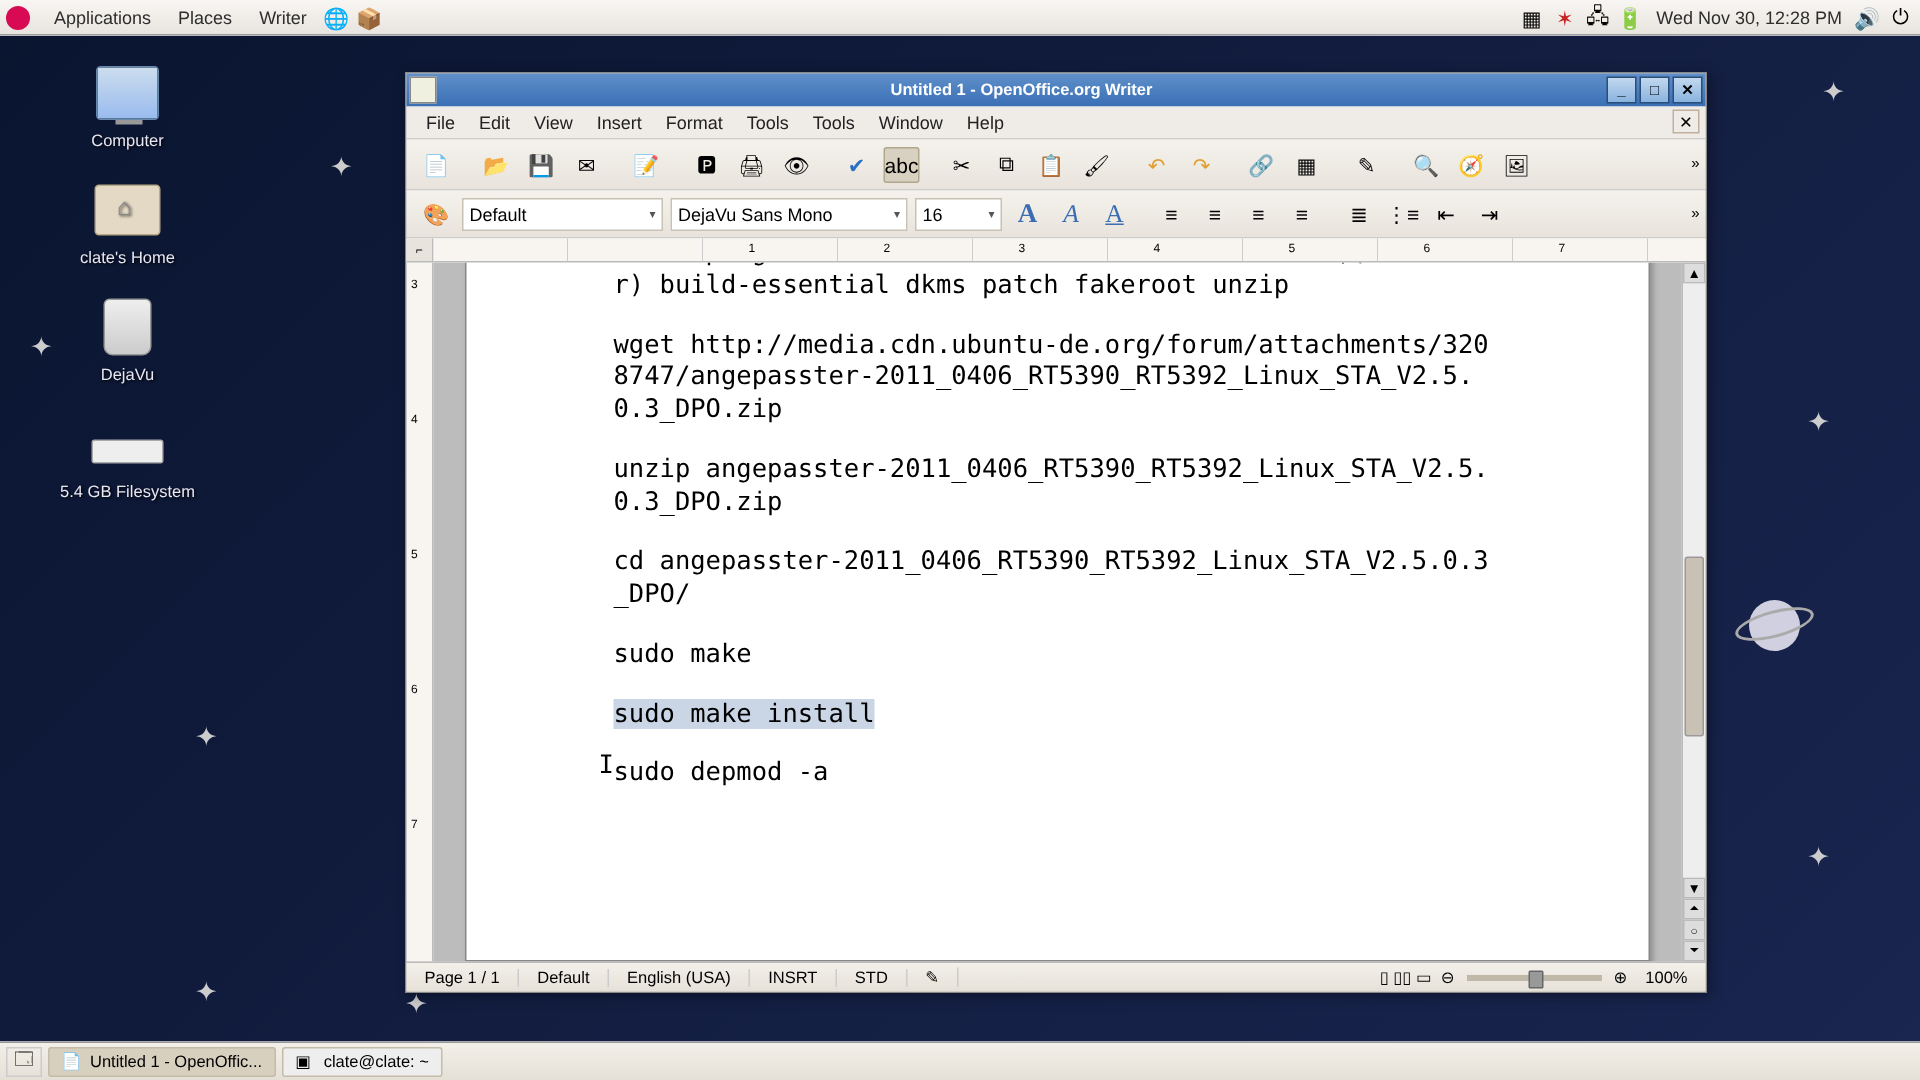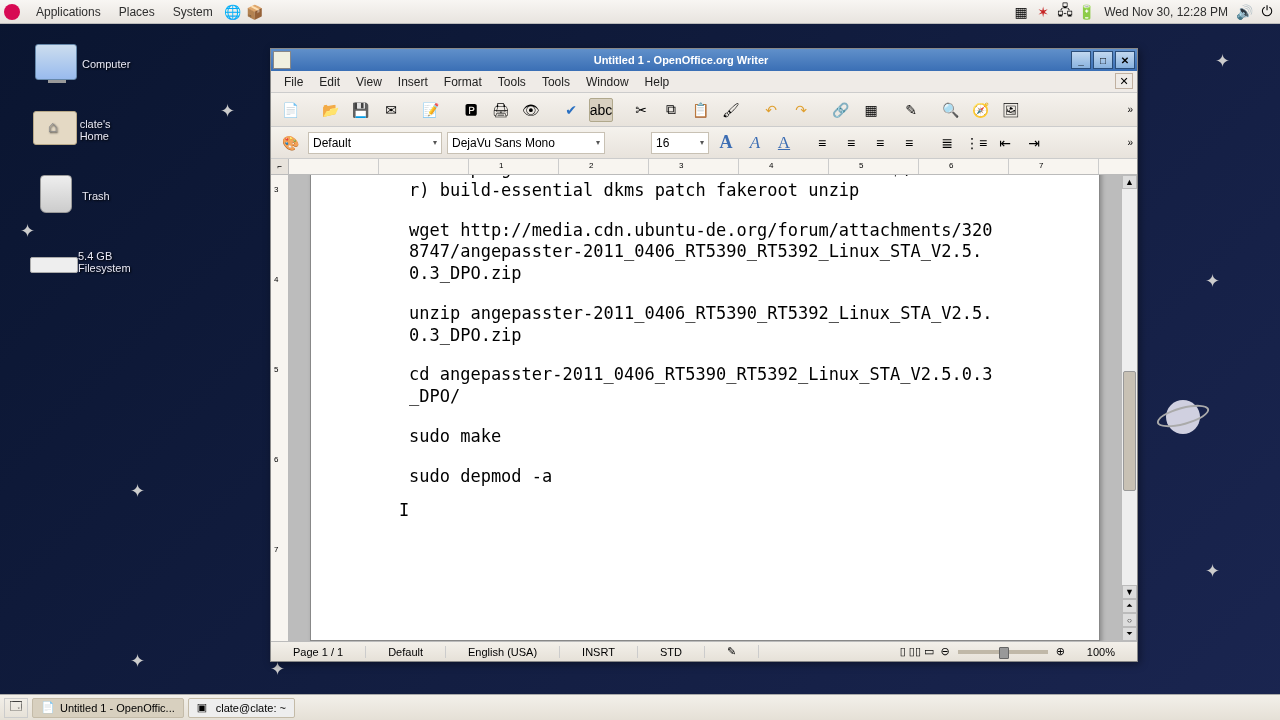--- a/index.html
+++ b/index.html
@@ -15,21 +15,21 @@
 .planet-body { position: absolute; width: 34px; height: 34px; background: #d0d0e0; border-radius: 50%; top: 5px; left: 10px; }
 .topbar { height: 24px; background: linear-gradient(#f8f6f3, #e8e4df); border-bottom: 1px solid #bbb; display: flex; align-items: center; position: relative; z-index: 10; }
 .topbar-left { display: flex; align-items: center; padding-left: 4px; gap: 2px; }
 .topbar-item { padding: 2px 8px; color: #2e2e2e; cursor: default; }
 .debian-logo { width: 16px; height: 16px; margin-right: 6px; background: #d70a53; border-radius: 50%; }
 .tbicon { width: 20px; height: 20px; display: inline-flex; align-items: center; justify-content: center; font-size: 14px; }
 .topbar-right { margin-left: auto; display: flex; align-items: center; padding-right: 4px; gap: 4px; }
 .topbar-right .tbicon { width: 18px; }
 .clock { padding: 0 4px; color: #2e2e2e; }
 .desk-icons { position: absolute; top: 40px; left: 30px; display: flex; flex-direction: column; gap: 18px; z-index: 1; }
-.desk-icon { display: flex; flex-direction: row; align-items: center; width: 110px; color: #e8e8f5; font-size: 11px; text-shadow: 1px 1px 2px #000; }
+.desk-icon { display: flex; flex-direction: column; align-items: center; width: 110px; color: #e8e8f5; font-size: 11px; text-shadow: 1px 1px 2px #000; }
 .desk-icon .iconbox { width: 52px; height: 44px; margin-bottom: 4px; display: flex; align-items: center; justify-content: center; }
 .icon-computer { width: 42px; height: 36px; background: linear-gradient(#cde, #9be); border: 1px solid #68a; border-radius: 3px; position: relative; }
 .icon-computer::after { content: ''; position: absolute; bottom: -4px; left: 12px; width: 18px; height: 3px; background: #999; }
 .icon-folder { width: 44px; height: 34px; background: #e4d9c4; border-radius: 3px; border: 1px solid #b8a988; position: relative; }
 .icon-folder::before { content: '⌂'; position: absolute; top: 6px; left: 14px; font-size: 16px; color: #888; }
 .icon-trash { width: 32px; height: 38px; background: linear-gradient(#eee, #ccc); border-radius: 4px 4px 6px 6px; border: 1px solid #999; }
 .icon-drive { width: 48px; height: 16px; background: #eee; border: 1px solid #aaa; border-radius: 2px; margin-top: 10px; }
 .window { position: absolute; top: 48px; left: 270px; width: 868px; height: 614px; background: #efebe7; border: 1px solid #888; box-shadow: 2px 2px 8px rgba(0,0,0,0.4); display: flex; flex-direction: column; z-index: 5; }
 .titlebar { height: 22px; background: linear-gradient(#6090ca, #3a6fb5); display: flex; align-items: center; color: #fff; font-size: 11px; font-weight: bold; }
 .titlebar .doc-icon { width: 18px; height: 18px; margin-left: 2px; background: #f0f0e0; border: 1px solid #888; font-size: 9px; text-align: center; }
@@ -41,40 +41,40 @@
 .toolbar { height: 34px; background: linear-gradient(#f5f2ed, #e8e3dc); border-bottom: 1px solid #ccc; display: flex; align-items: center; padding: 0 8px; gap: 6px; position: relative; }
 .tbtn { width: 24px; height: 24px; display: flex; align-items: center; justify-content: center; font-size: 14px; border-radius: 2px; border: 1px solid transparent; }
 .tbtn.sep { width: 4px; }
 .tbtn.active { background: #d8d0c0; border-color: #b0a88c; }
 .chev { position: absolute; right: 4px; font-size: 10px; }
 .toolbar2 { height: 32px; background: linear-gradient(#f5f2ed, #e8e3dc); border-bottom: 1px solid #ccc; display: flex; align-items: center; padding: 0 8px; gap: 5px; position: relative; }
 .combo { height: 22px; border: 1px solid #c8c1b4; background: #fff; padding: 0 4px; font-size: 12px; display: flex; align-items: center; }
 .combo .arrow { margin-left: auto; padding-left: 5px; color: #555; font-size: 8px; }
 .combo.style { width: 134px; }
 .combo.font { width: 158px; }
-.combo.size { width: 58px; margin-left: 41px; }
+.combo.size { width: 58px; }
 .ruler { height: 16px; background: #f8f5f0; border-bottom: 1px solid #bbb; position: relative; display: flex; }
 .vruler-corner { width: 18px; background: #e8e3dc; border-right: 1px solid #bbb; font-size: 8px; display: flex; align-items: center; justify-content: center; }
 .ruler-scale { flex: 1; position: relative; font-size: 8px; background: repeating-linear-gradient(to right, #f8f5f0, #f8f5f0 89px, #ccc 89px, #ccc 90px); }
 .ruler-scale span { position: absolute; top: 2px; }
 .docarea { flex: 1; display: flex; background: #bcbcbc; overflow: hidden; }
 .vruler { width: 18px; background: #f8f5f0; border-right: 1px solid #bbb; position: relative; }
 .vruler span { position: absolute; left: 3px; font-size: 8px; }
 .page-scroll { flex: 1; display: flex; justify-content: center; overflow: hidden; }
 .page { width: 790px; background: #fff; border: 1px solid #888; box-shadow: 2px 2px 4px rgba(0,0,0,0.25); margin-top: -8px; padding: 4px 98px 30px 98px; font-family: "DejaVu Sans Mono", monospace; font-size: 17px; line-height: 1.28; position: relative; }
 .page .chunk { margin-bottom: 18px; word-break: break-all; }
 .page .sel { background: #cad6e6; }
 .page .cursormark { position: absolute; font-family: monospace; }
 .scrollbar-v { width: 16px; background: #e8e3dc; border-left: 1px solid #bbb; display: flex; flex-direction: column; }
 .scrollbar-v .arrow { height: 14px; display: flex; align-items: center; justify-content: center; font-size: 9px; background: #ddd; border: 1px solid #bbb; }
 .scrollbar-v .track { flex: 1; background: #eee; position: relative; }
 .scrollbar-v .thumb { position: absolute; top: 46%; left: 1px; right: 1px; height: 120px; background: #c8c1b4; border: 1px solid #999; border-radius: 2px; }
 .scrollbar-v .nav { height: 14px; background: #ddd; border: 1px solid #bbb; display: flex; align-items: center; justify-content: center; font-size: 8px; }
 .statusbar { height: 20px; background: linear-gradient(#f3f0ea, #e6e1d8); border-top: 1px solid #bbb; display: flex; align-items: center; font-size: 11px; }
-.statusbar .cell { padding: 0 22px; border-right: 1px solid #ccc; }
+.statusbar .cell { padding: 0 12px; border-right: 1px solid #ccc; }
 .statusbar .spacer { flex: 1; }
 .statusbar .zoomicons { display: flex; align-items: center; gap: 4px; padding: 0 6px; }
 .statusbar .zoomslider { width: 90px; height: 4px; background: #c0b8a8; position: relative; margin: 0 8px; }
 .statusbar .zoomslider::after { content: ''; position: absolute; left: 46%; top: -3px; width: 8px; height: 10px; background: #999; border: 1px solid #666; border-radius: 1px; }
 .taskbar { position: absolute; bottom: 0; left: 0; right: 0; height: 26px; background: linear-gradient(#f3f0ea, #e5e0d6); border-top: 1px solid #aaa; display: flex; align-items: center; padding: 0 4px; gap: 4px; z-index: 10; }
 .taskbar .showdesk { width: 24px; height: 20px; border: 1px solid #ccc; display: flex; align-items: center; justify-content: center; }
 .taskbar .task { height: 20px; padding: 0 8px; border: 1px solid #c4bba8; border-radius: 2px; display: flex; align-items: center; gap: 5px; font-size: 11px; background: #eee; }
 .taskbar .task.active { background: #d8d0bf; }
 .icon-sm { width: 14px; height: 14px; display: inline-block; }
 </style>
@@ -93,21 +93,21 @@
   <div class="planet">
     <div class="planet-body"></div>
       <div class="planet-ring"></div>
   </div>
 
   <div class="topbar">
     <div class="topbar-left">
       <div class="debian-logo"></div>
       <div class="topbar-item">Applications</div>
       <div class="topbar-item">Places</div>
-      <div class="topbar-item">System</div>
+      <div class="topbar-item">Writer</div>
       <div class="tbicon">🌐</div>
       <div class="tbicon">📦</div>
     </div>
     <div class="topbar-right">
       <div class="tbicon">▦</div>
       <div class="tbicon" style="color:#c62424">✶</div>
       <div class="tbicon">🖧</div>
       <div class="tbicon">🔋</div>
       <div class="clock">Wed Nov 30, 12:28 PM</div>
       <div class="tbicon">🔊</div>
@@ -125,21 +125,21 @@
     <div class="desk-icon">
       <div class="iconbox">
           <div class="icon-folder"></div>
         </div>
       <span>clate's Home</span>
     </div>
     <div class="desk-icon">
       <div class="iconbox">
           <div class="icon-trash"></div>
         </div>
-      <span>Trash</span>
+      <span>DejaVu</span>
     </div>
     <div class="desk-icon">
       <div class="iconbox">
           <div class="icon-drive"></div>
         </div>
       <span>5.4 GB Filesystem</span>
     </div>
   </div>
 
   <div class="window">
@@ -251,20 +251,21 @@
           <span style="top:370px">7</span>
       </div>
       <div class="page-scroll">
         <div class="page" id="page">
           <span class="cursormark" style="left:88px; top:332px;">I</span>
         <div class="chunk" style="margin-top: -14px;">sudo apt-get install --reinstall linux-headers-$(uname -r) build-essential dkms patch fakeroot unzip</div>
             <div class="chunk">wget http://media.cdn.ubuntu-de.org/forum/attachments/3208747/angepasster-2011_0406_RT5390_RT5392_Linux_STA_V2.5.0.3_DPO.zip</div>
             <div class="chunk">unzip angepasster-2011_0406_RT5390_RT5392_Linux_STA_V2.5.0.3_DPO.zip</div>
             <div class="chunk">cd angepasster-2011_0406_RT5390_RT5392_Linux_STA_V2.5.0.3_DPO/</div>
             <div class="chunk">sudo make</div>
+            <div class="chunk"><span class="sel">sudo make install</span></div>
             <div class="chunk">sudo depmod -a</div>
           </div>
       </div>
       <div class="scrollbar-v">
         <div class="arrow">▲</div>
         <div class="track">
             <div class="thumb"></div>
           </div>
         <div class="arrow">▼</div>
         <div class="nav">⏶</div>

